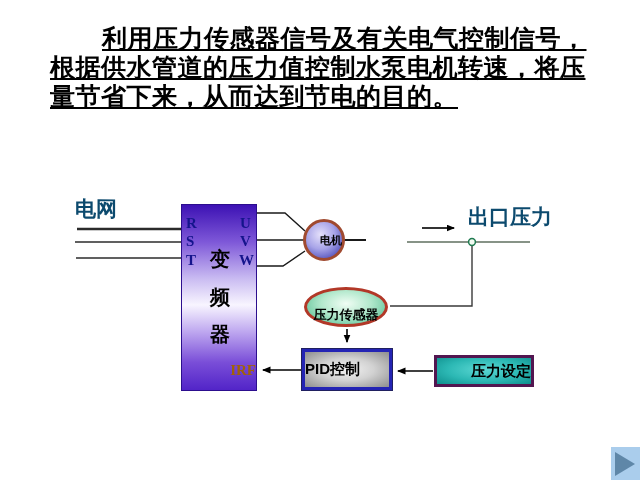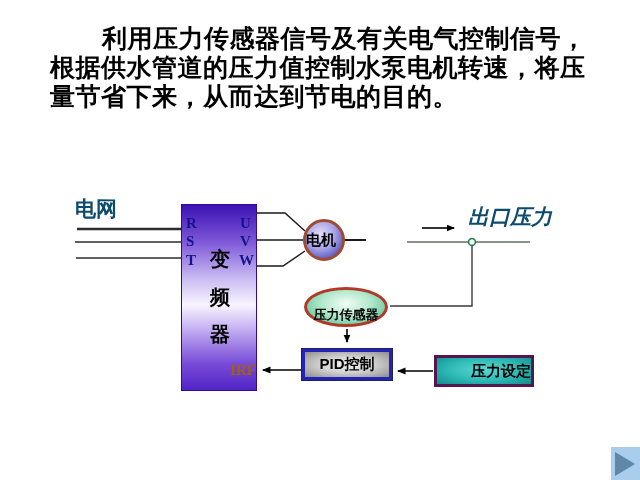--- a/index.html
+++ b/index.html
@@ -13,27 +13,28 @@
     color: #000;
   }
   .abs { position: absolute; }
 
   
   .title-block {
     left: 50px; top: 24px; width: 560px;
     font-size: 25px; line-height: 29px; font-weight: bold;
     letter-spacing: 0.5px; white-space: nowrap;
     font-family: "Liberation Serif", "DejaVu Serif", serif;
+    text-decoration: underline;
   }
   .title-line.indent { padding-left: 52px; }
 
   
   .lbl { font-weight: bold; color: #0c4a6e; }
   .grid-label   { left: 75px;  top: 195px; font-size: 21px; }
-  .outlet-label { left: 468px; top: 203px; font-size: 21px; font-style: italic; }
+  .outlet-label { left: 468px; top: 203px; font-size: 21px; }
 
   
   .inverter-box {
     left: 181px; top: 204px; width: 76px; height: 187px;
     border: 1px solid #2c0e8e;
     background: linear-gradient(180deg,
       #3d12b4 0%, #7e58d8 20%, #cabcf2 40%, #f8f5ff 54%,
       #c0aaf0 68%, #7a4ed8 85%, #5224c8 100%);
   }
   .terminal {
@@ -43,22 +44,22 @@
   .vname { font-size: 20px; font-weight: bold; color: #000; }
   .irf-label {
     left: 220px; top: 362px; width: 36px; text-align: right;
     font-family: "Liberation Serif", "DejaVu Serif", serif;
     font-weight: bold; font-size: 15px; color: #a16207;
   }
 
   
   .node-circle {
     border-radius: 50%;
-    display: flex; align-items: center; justify-content: flex-start;
-    font-weight: bold; font-size: 15px; color: #000;
+    display: flex; align-items: center; justify-content: flex-end;
+    font-weight: bold; font-size: 11px; color: #000;
   }
   .motor {
     left: 303px; top: 219px; width: 42px; height: 42px;
     border: 3px solid #a04a30;
     background: radial-gradient(circle at 40% 35%,
       #e4e0fa 0%, #a8a4e8 45%, #5a58c0 80%, #3c3aa0 100%);
   }
   .pump {
     left: 365px; top: 220px; width: 43px; height: 43px;
     border: 3px solid #8e241e;
@@ -70,26 +71,26 @@
     border-radius: 50%;
     border: 3px solid #b23828;
     background: radial-gradient(ellipse at 50% 40%,
       #f0fdf4 0%, #b2e8cc 45%, #62c49a 85%, #44b084 100%);
     display: flex; align-items: flex-end; justify-content: center;
     font-weight: bold; font-size: 13px;
   }
 
   
   .pid-box {
-    left: 302px; top: 349px; width: 90px; height: 31px;
+    left: 302px; top: 349px; width: 90px; height: 41px;
     border: 3px solid #2424b4;
     box-shadow: 0 0 0 1px #202060;
     background: radial-gradient(ellipse at 50% 50%,
       #f2f2f2 0%, #d2d2d2 45%, #8e8e8e 100%);
-    display: flex; align-items: center; justify-content: center;
+    display: flex; align-items: center; justify-content: flex-start;
     font-weight: bold; font-size: 15px;
   }
   .setpoint-box {
     left: 434px; top: 355px; width: 100px; height: 32px;
     border: 3px solid #521650;
     background: radial-gradient(ellipse at 50% 45%,
       #5cd8d4 0%, #2cb8b4 55%, #0e8e8c 100%);
     display: flex; align-items: center; justify-content: flex-end;
     font-weight: bold; font-size: 15px;
   }

